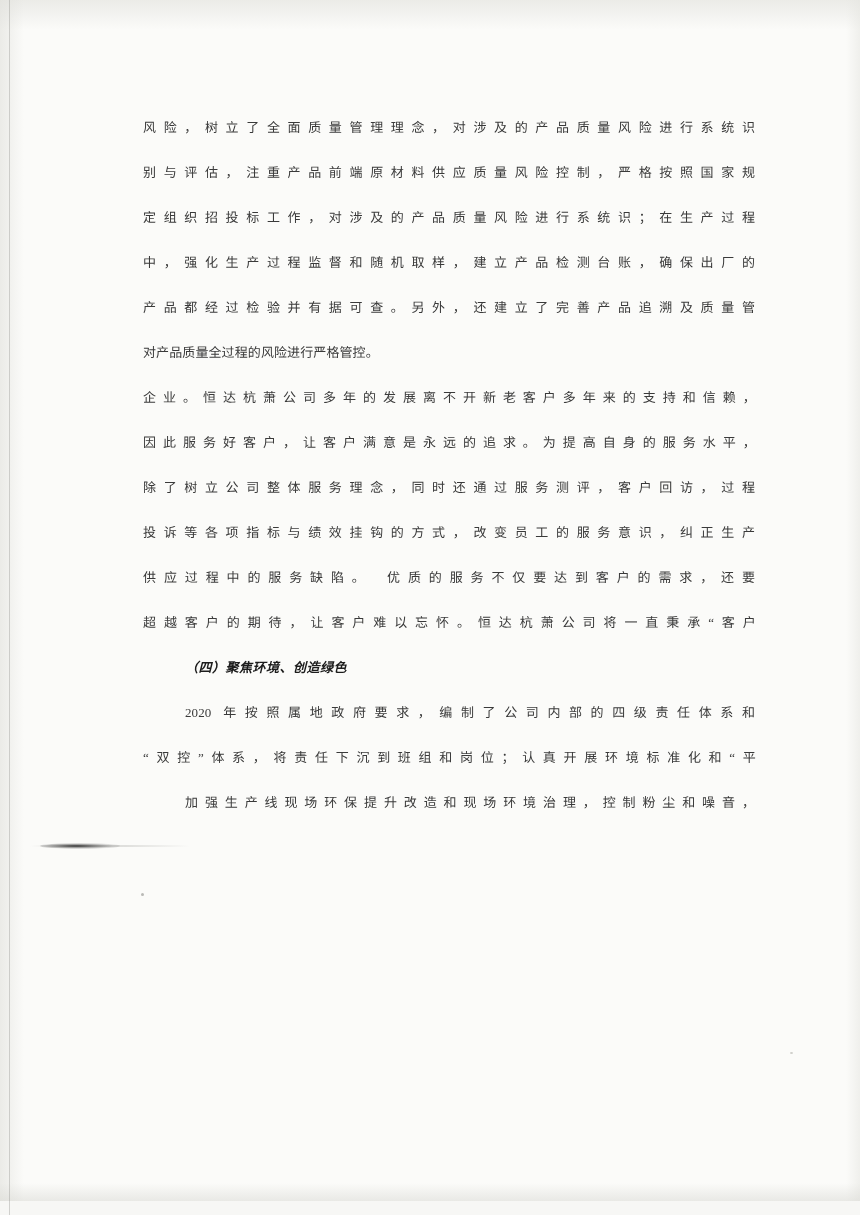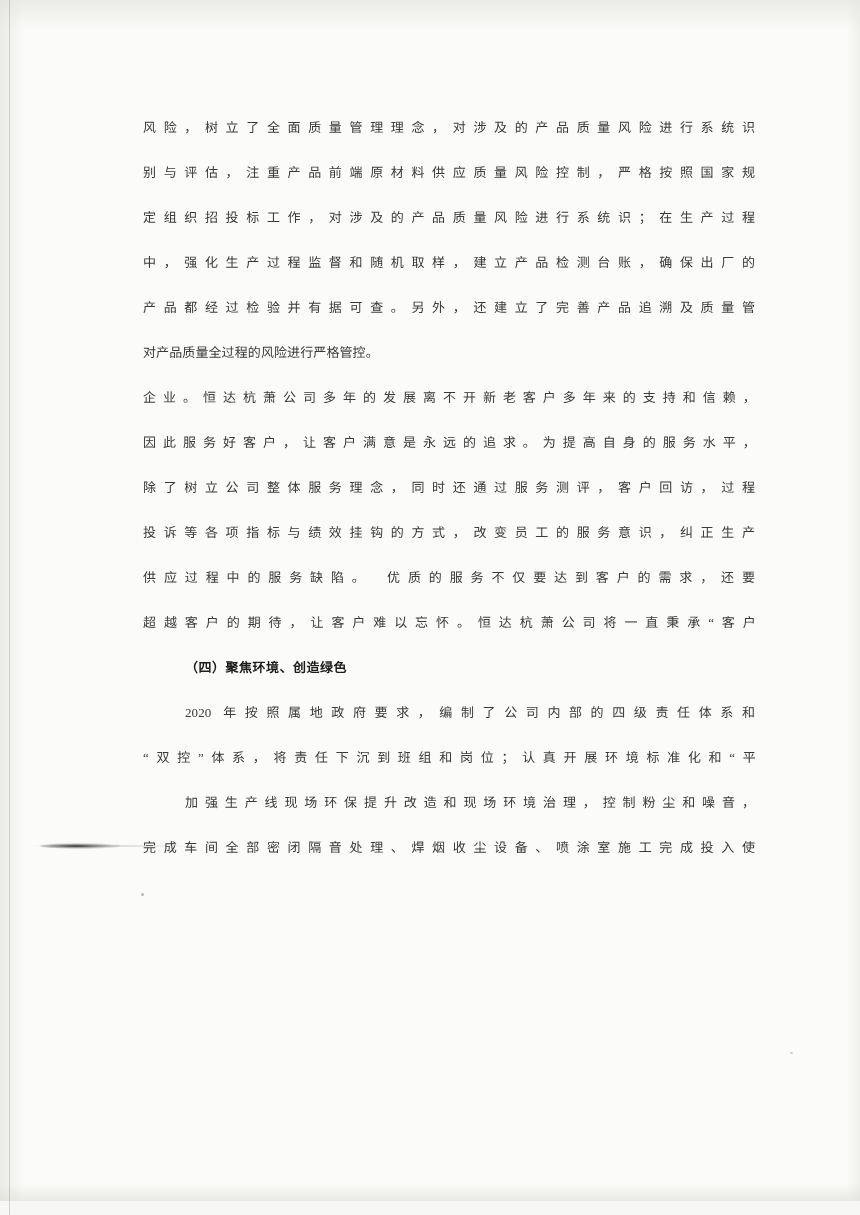--- a/index.html
+++ b/index.html
@@ -85,20 +85,21 @@
     white-space: pre;
     letter-spacing: 0.1px;
   }
   .line.full  { text-align-last: justify; white-space: normal; }
   .line.tight { letter-spacing: -0.8px; }
   .line.indent { text-indent: 42px; }
   .block.heading .line {
     font-weight: bold;
     color: var(--heading-color, #1c1c1c);
     letter-spacing: 0.5px;
+    font-style: italic;
   }
 </style>
 </head>
 <body>
 
 <div class="page">
   <div class="edge-top"></div>
   <div class="edge-left"></div>
   <div class="edge-right"></div>
   <div class="edge-bottom-band"></div>
@@ -129,16 +130,15 @@
       </div>
       <div class="block heading">
         <div class="line indent">（四）聚焦环境、创造绿色</div>
       </div>
       <div class="block">
         <div class="line full indent">2020 年按照属地政府要求，编制了公司内部的四级责任体系和</div>
         <div class="line full tight">“双控”体系，将责任下沉到班组和岗位；认真开展环境标准化和“平</div>
       </div>
       <div class="block">
         <div class="line full indent">加强生产线现场环保提升改造和现场环境治理，控制粉尘和噪音，</div>
-        <div class="line full">完成车间全部密闭隔音处理、焊烟收尘设备、喷涂室施工完成投入使</div>
       </div>
     </div>
 </div>
 
 </body></html>

